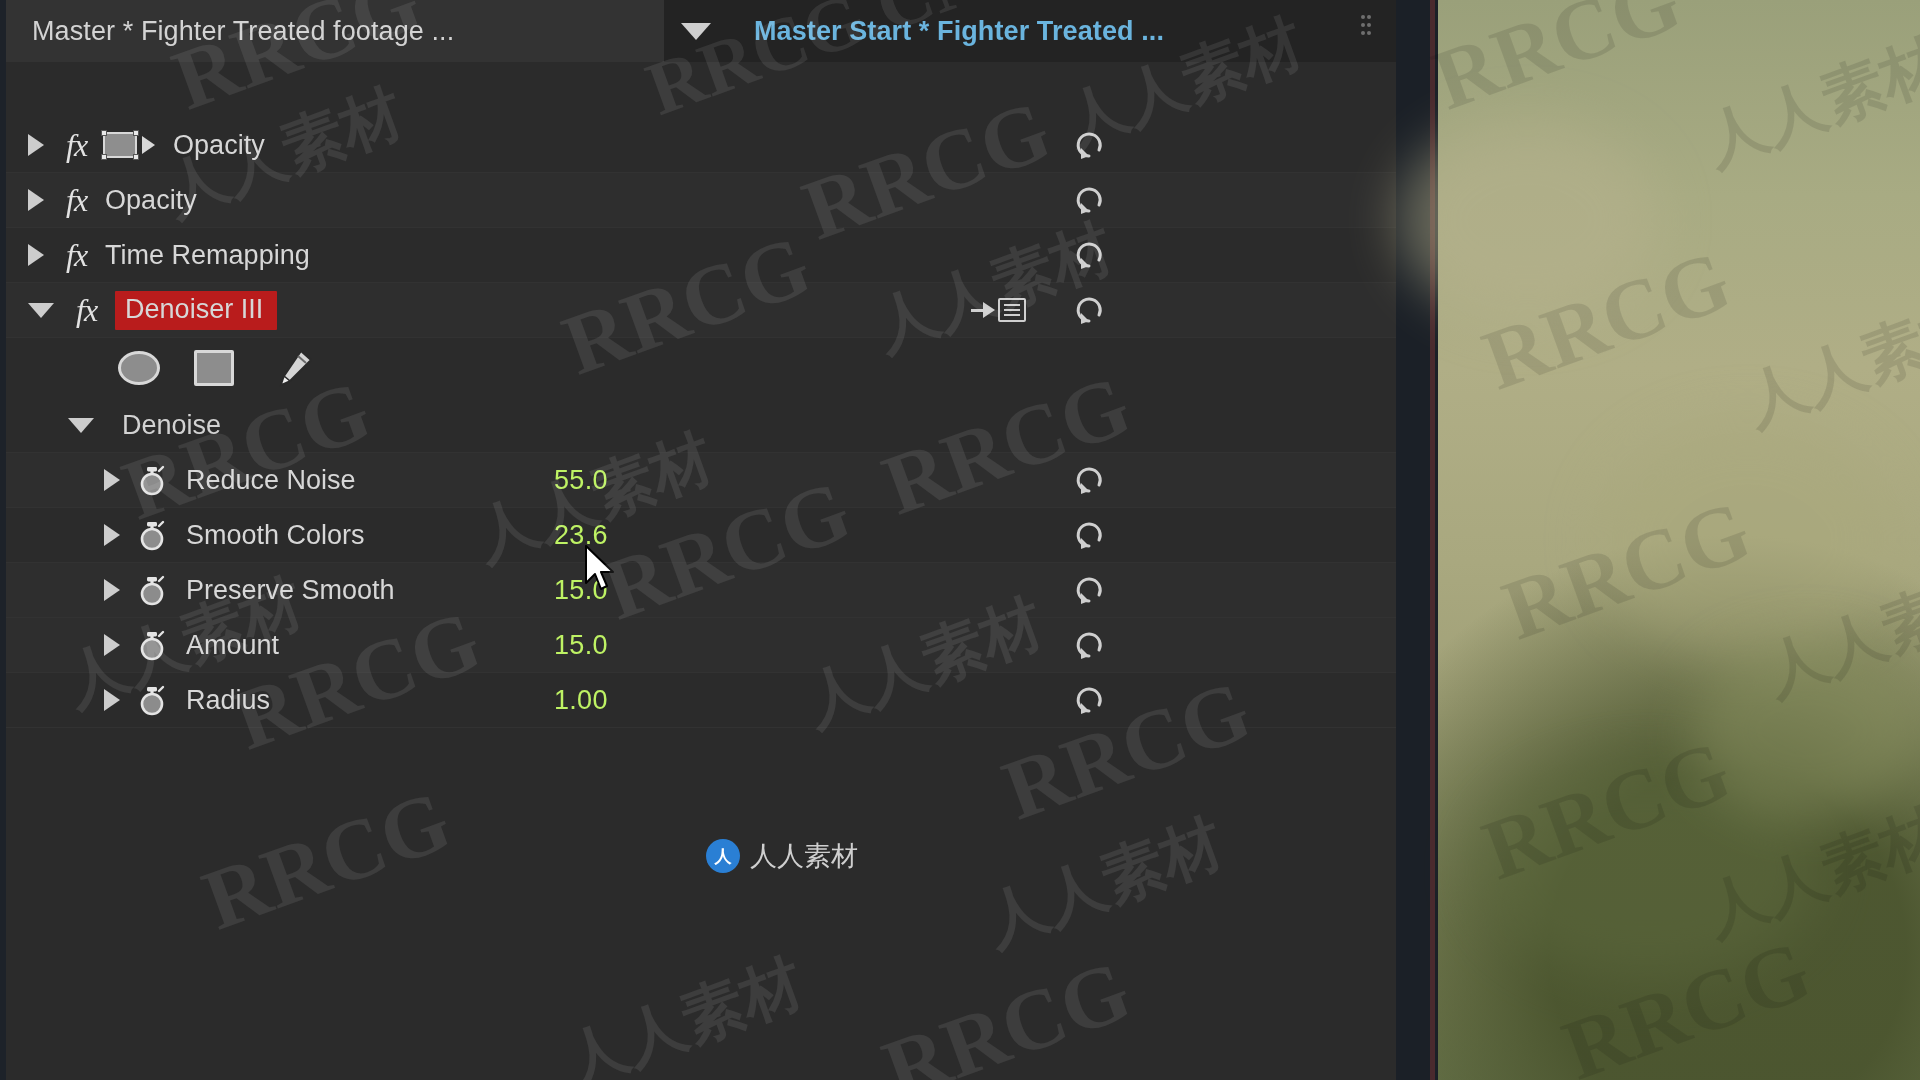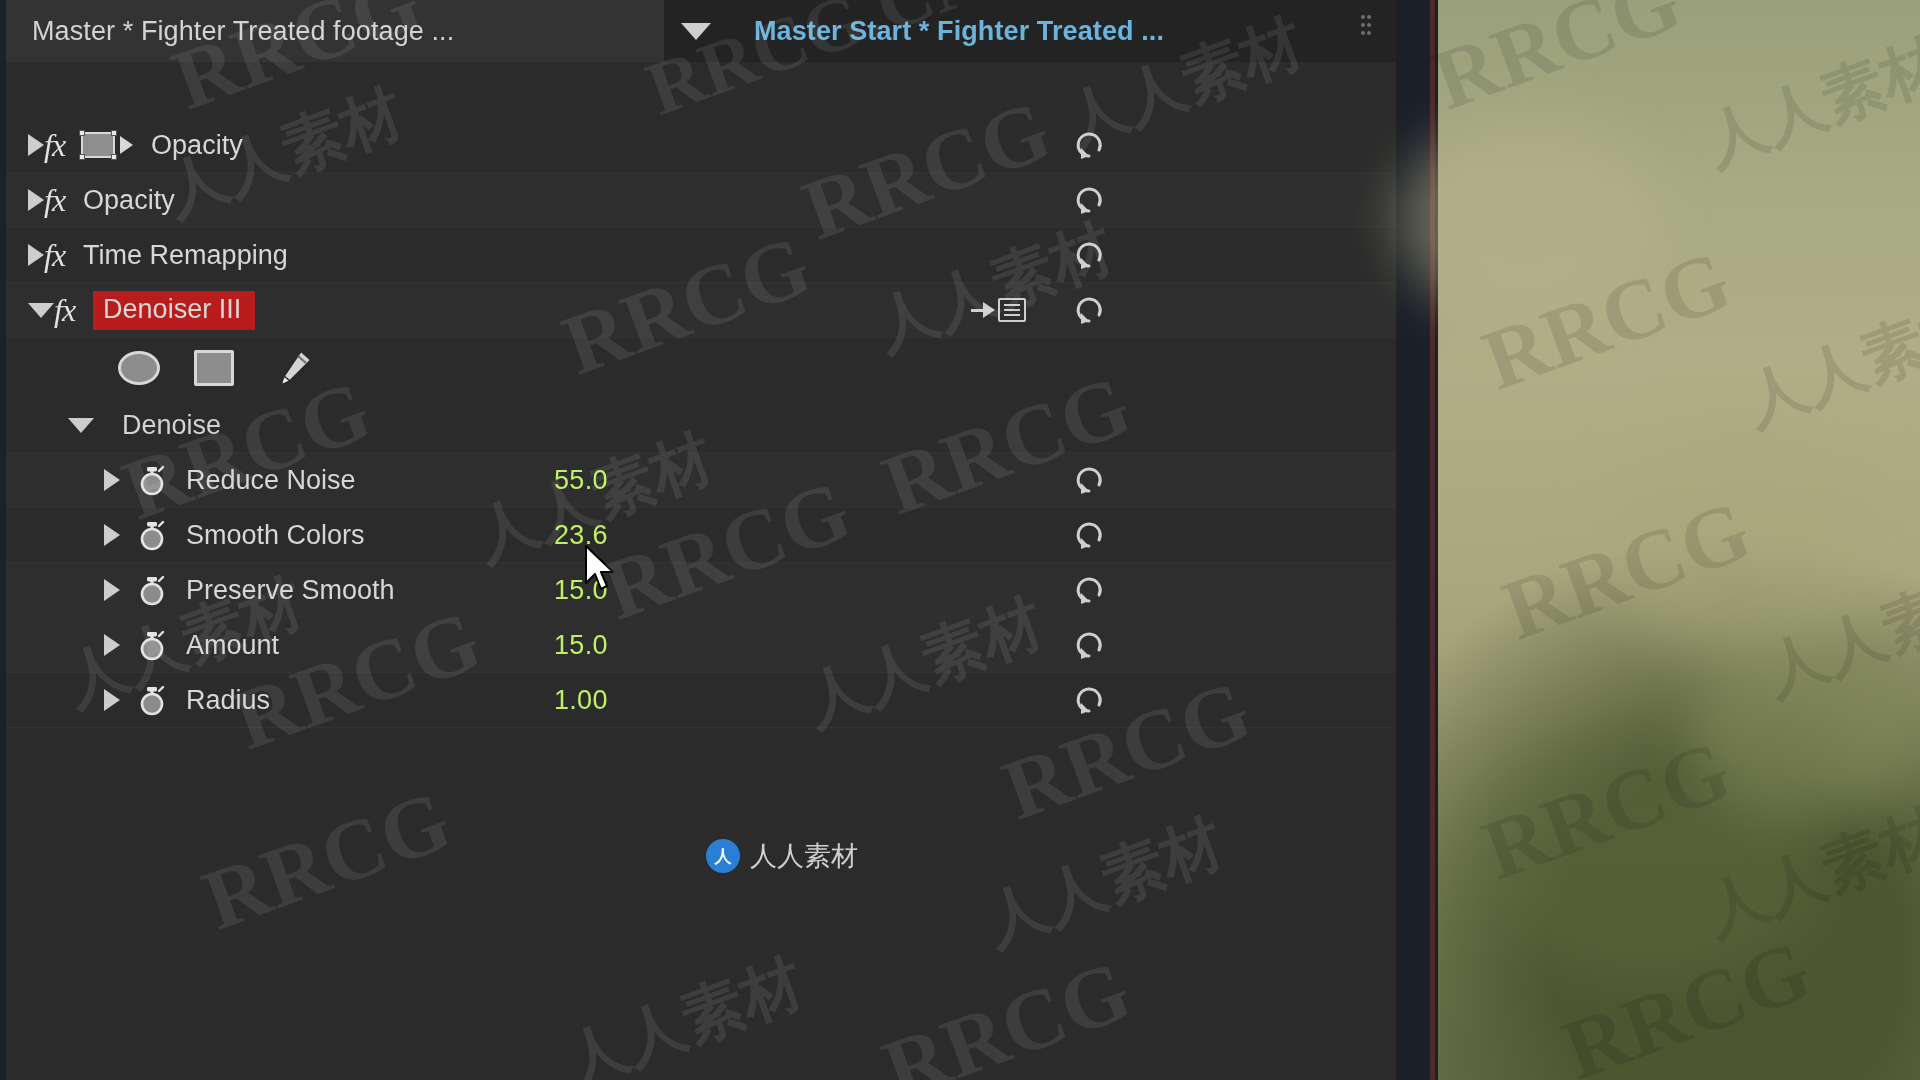--- a/index.html
+++ b/index.html
@@ -108,20 +108,21 @@
     border-top: 15px solid #cdcdcd;
     border-bottom: none;
   }
 
   .fx {
     flex: 0 0 auto;
     font-family: "Liberation Serif", serif;
     font-style: italic;
     font-size: 32px;
     color: #e2e2e2;
+    margin-left: 22px;
     letter-spacing: -1px;
   }
 
   .label {
     font-size: 27px; color: #d7d7d7; white-space: nowrap;
   }
   .label.group { color: #d2d2d2; }
 
   .value {
     position: absolute; left: 548px;

